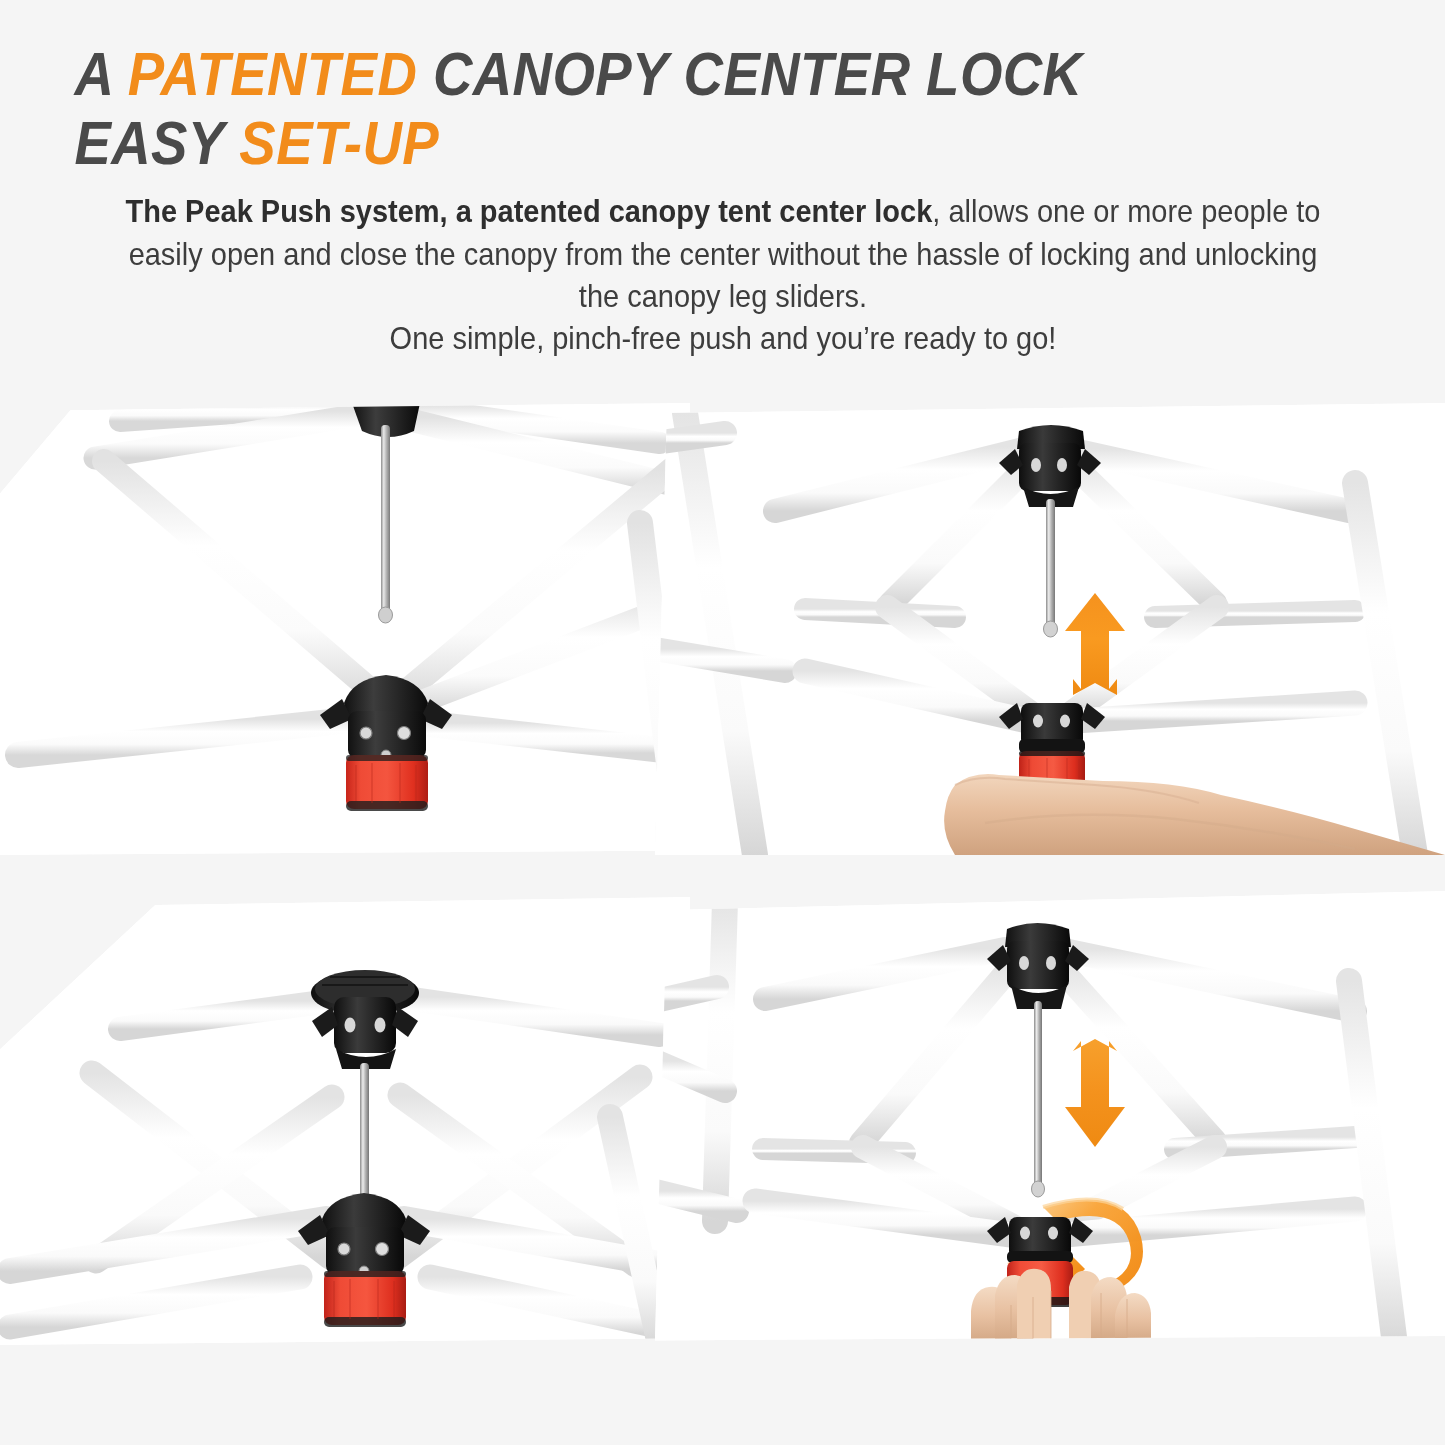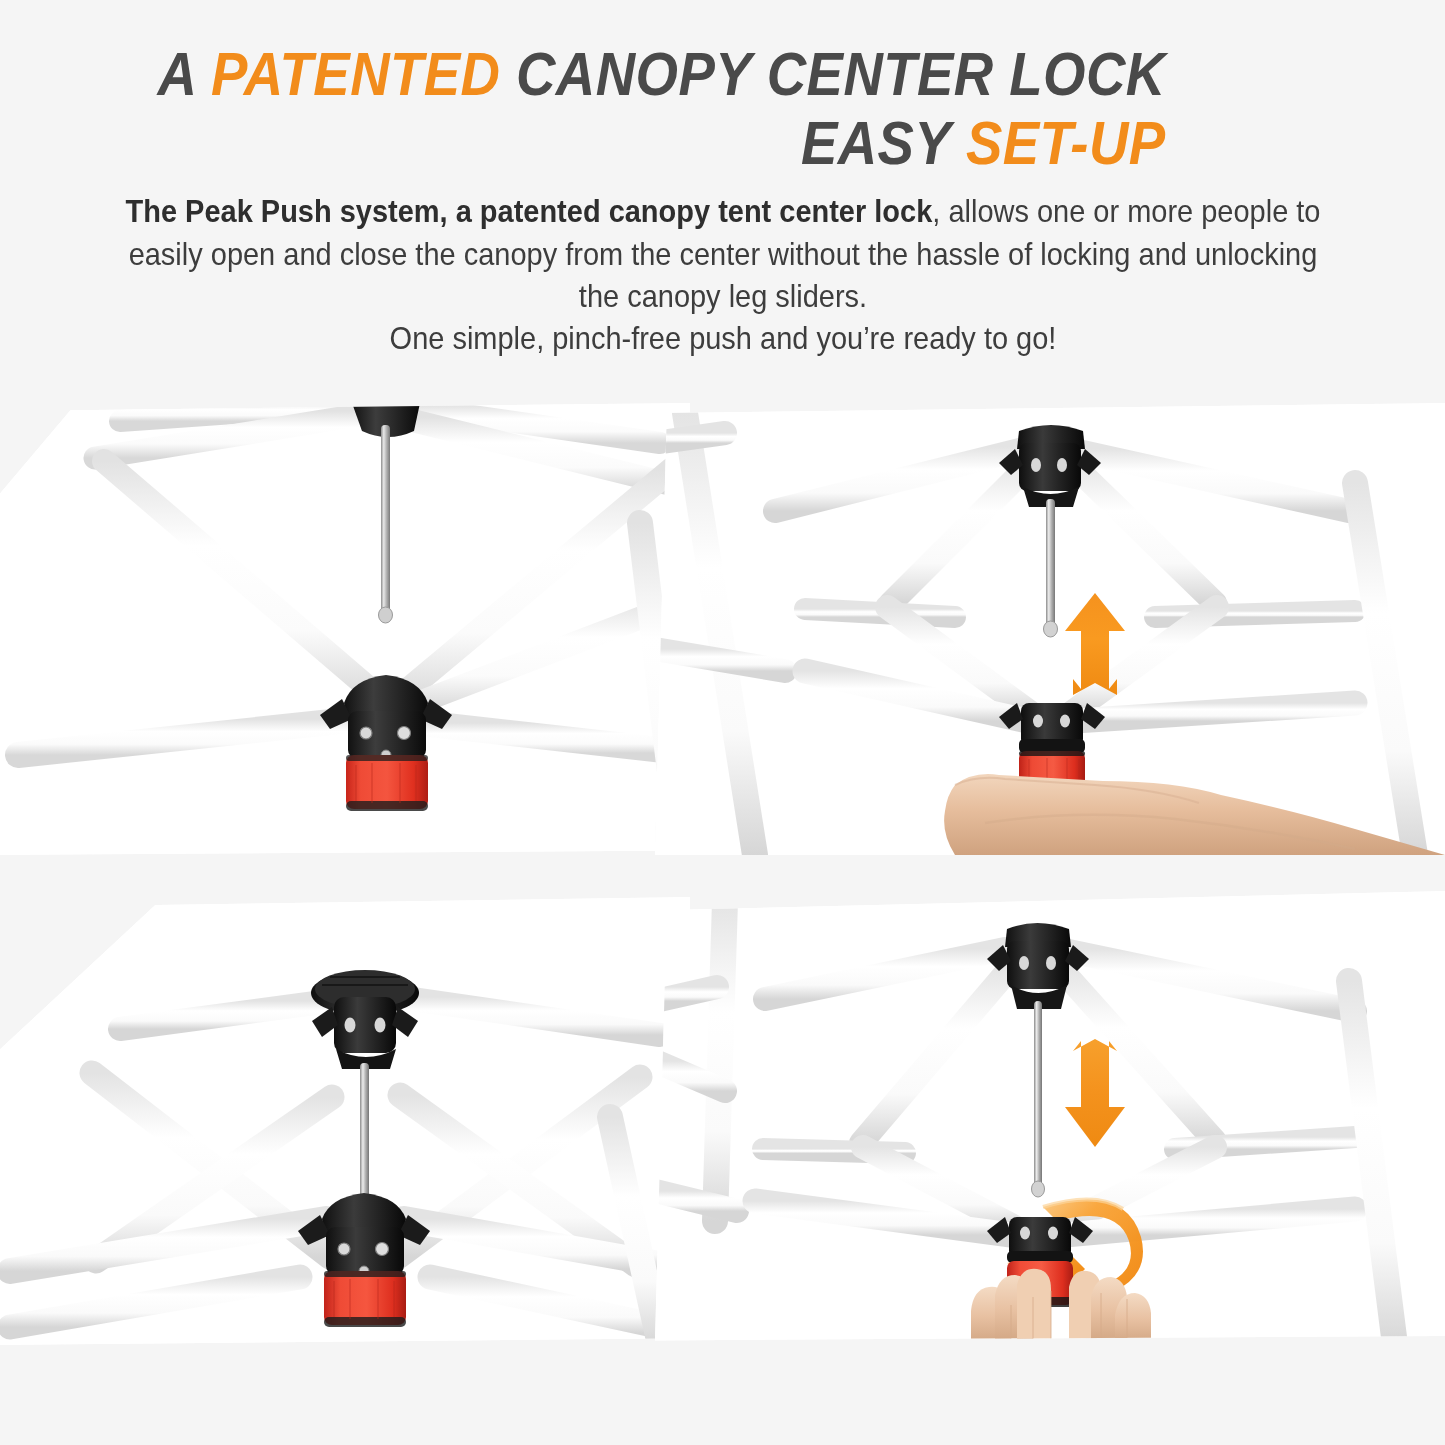--- a/index.html
+++ b/index.html
@@ -12,21 +12,21 @@
     background: #f5f5f5;
     font-family: "Liberation Sans", sans-serif;
     overflow: hidden;
     position: relative;
   }
 
   
   .headline {
     width: 1240px;
     padding-top: 42px;
-    text-align: right;
+    text-align: left;
     line-height: 1.02;
   }
   .headline .line {
     display: block;
     font-family: "Liberation Sans", sans-serif;
     font-weight: bold;
     font-style: italic;
     font-size: 62px;
     letter-spacing: 0.5px;
     color: #4a4a4a;

